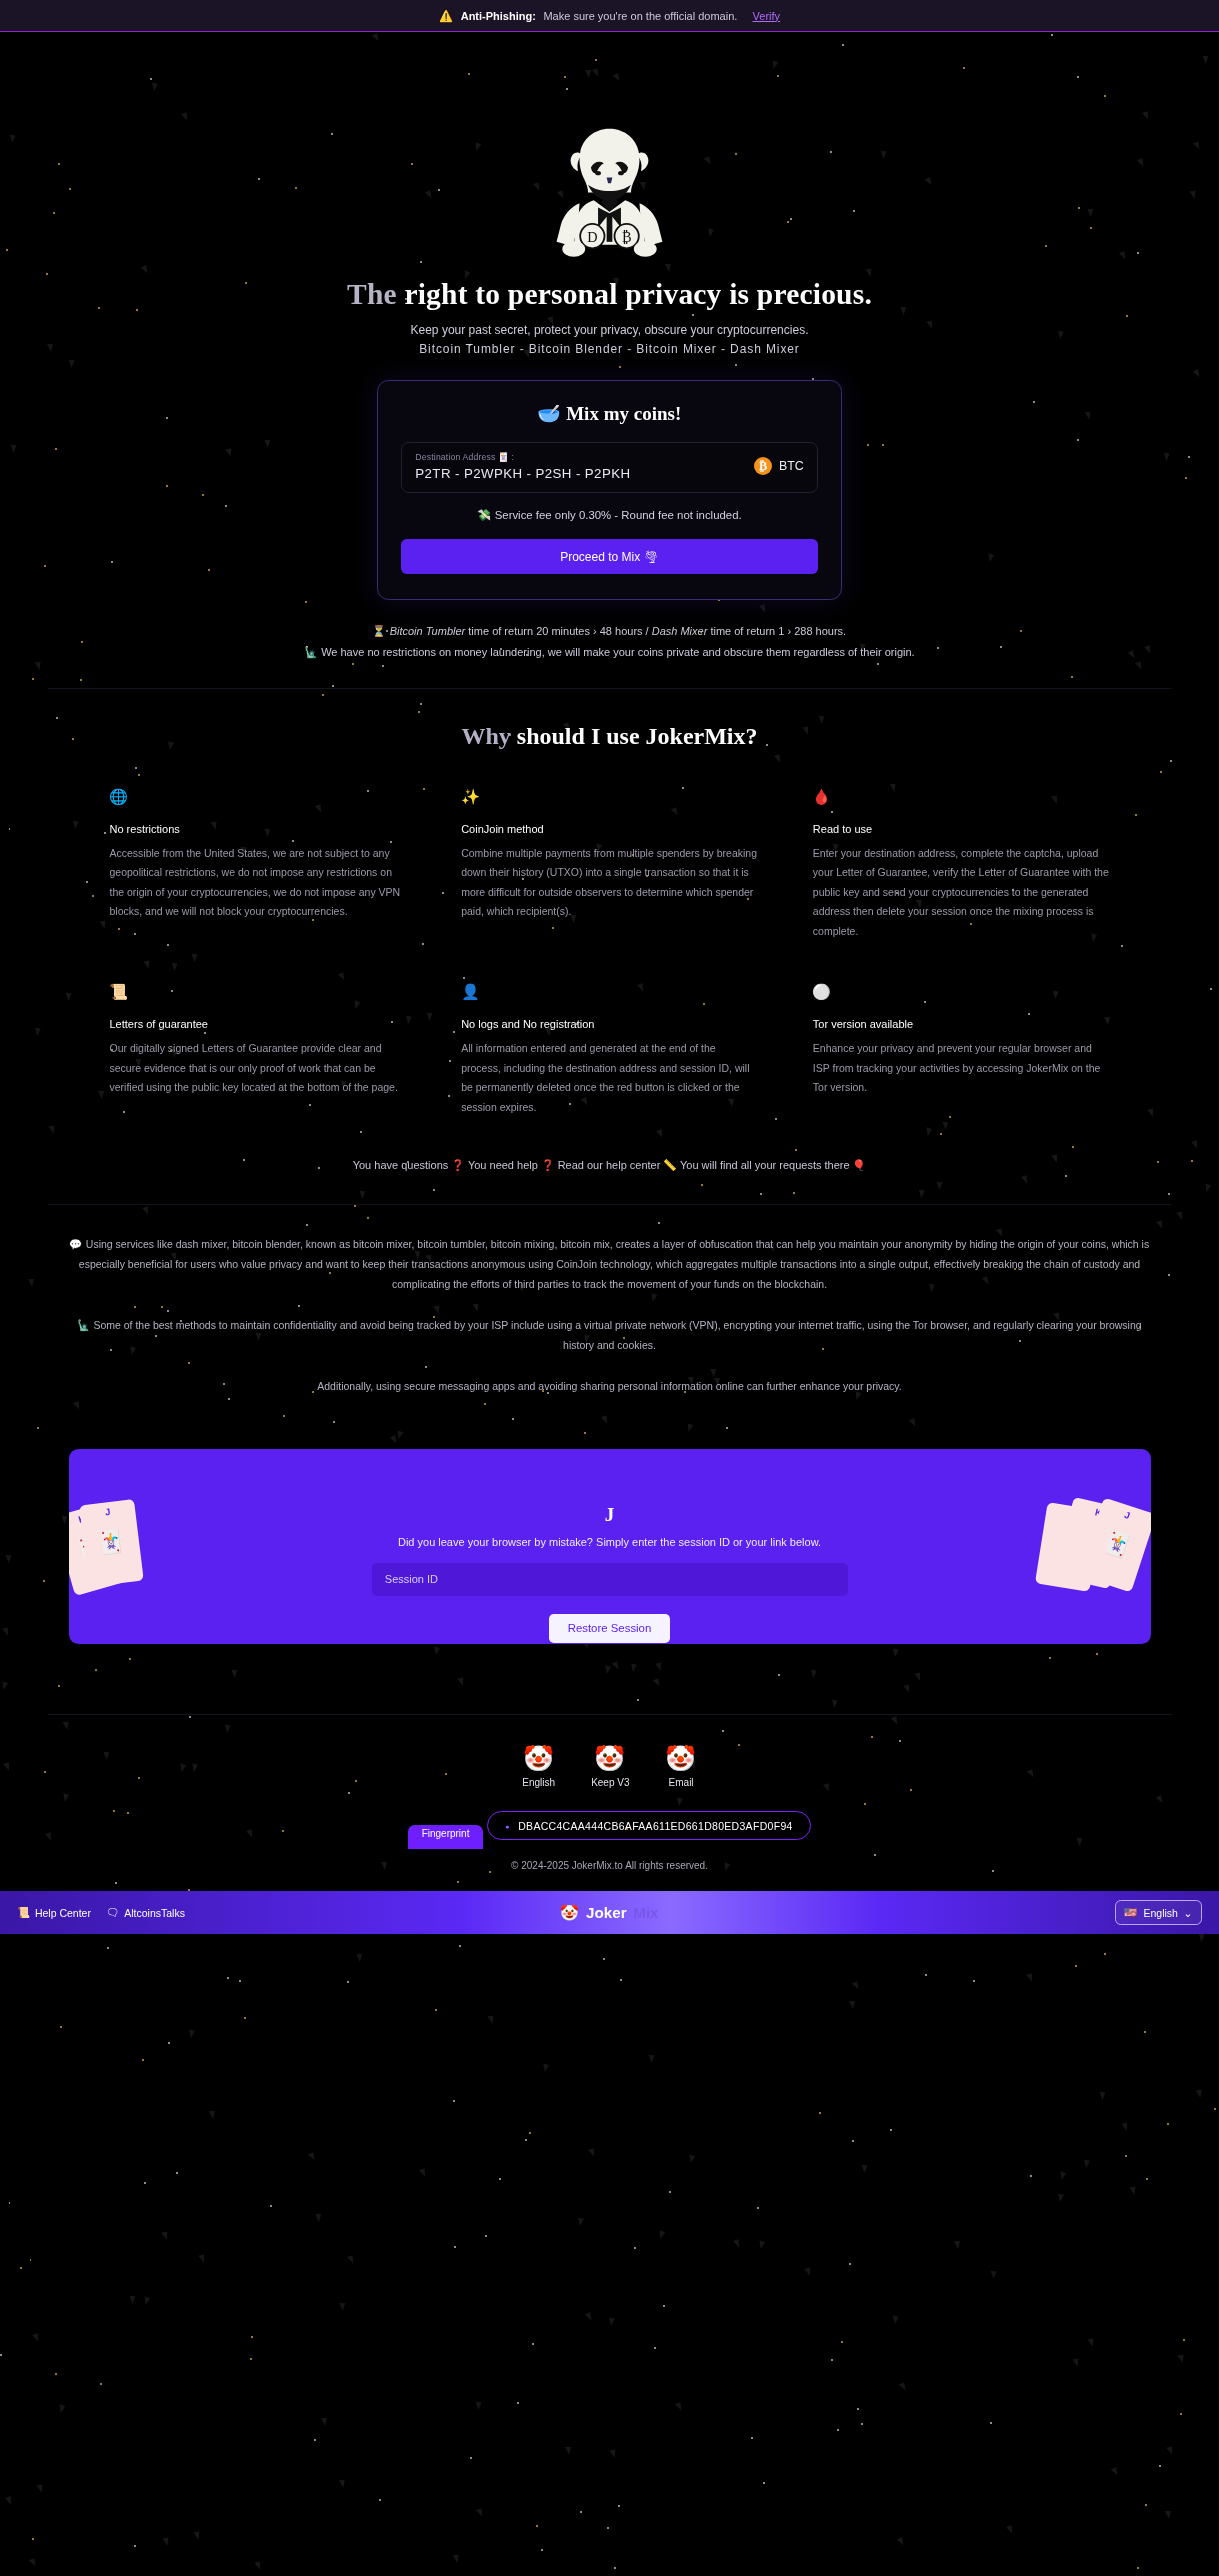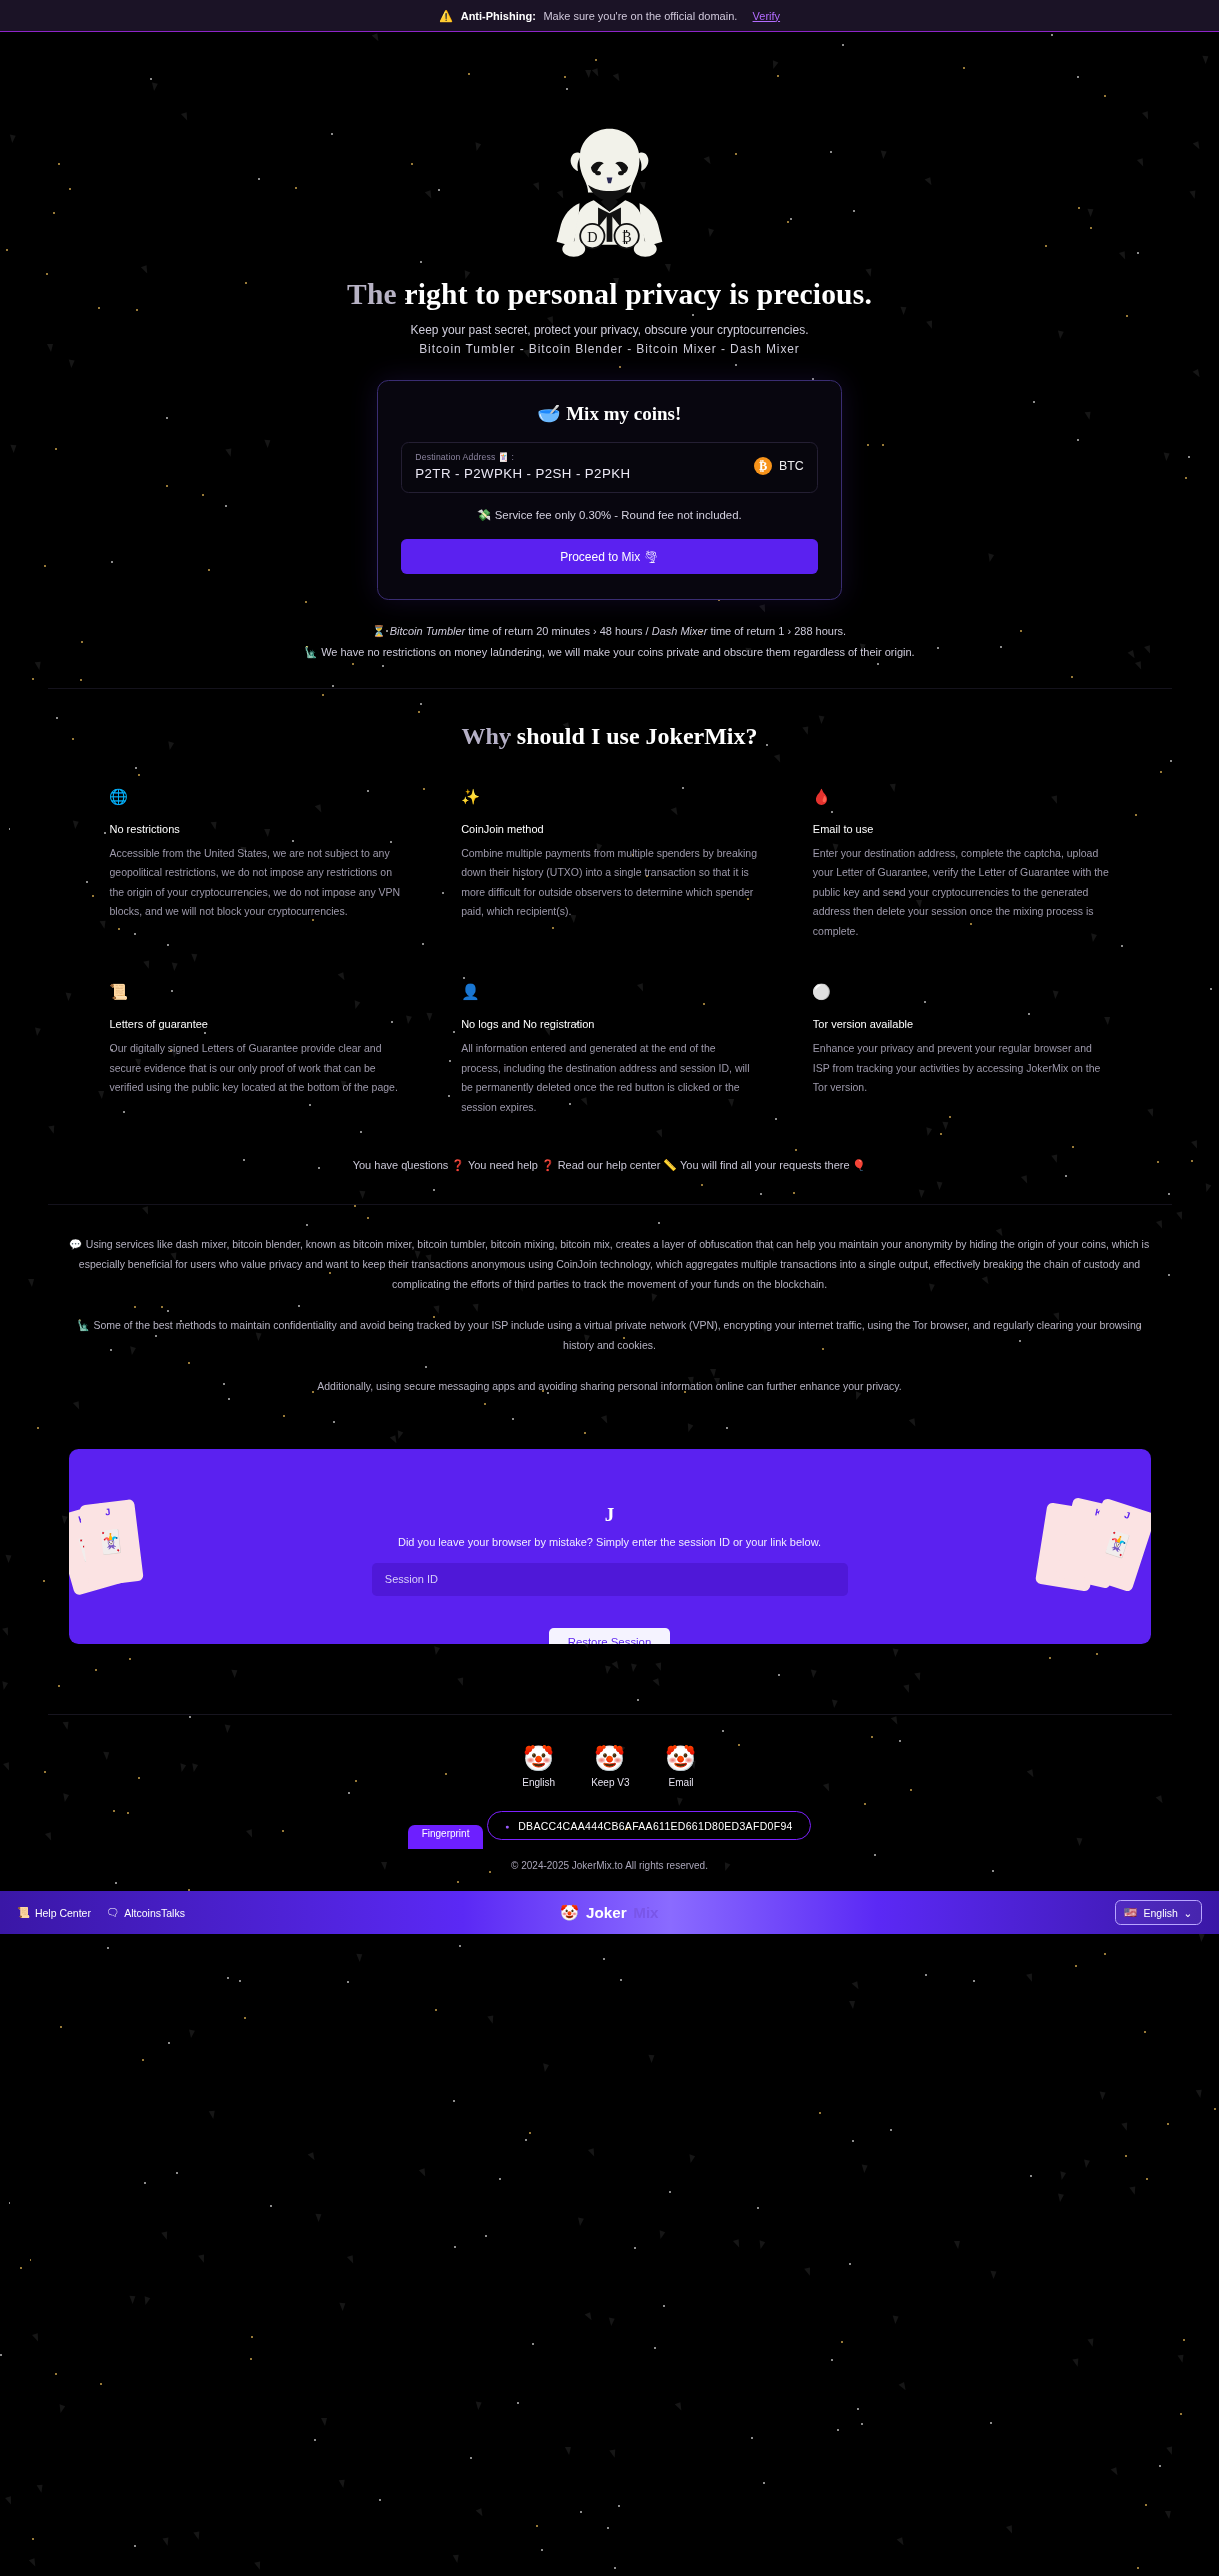--- a/index.html
+++ b/index.html
@@ -153,21 +153,21 @@
   }
   .restore .desc { font-size: 11px; color: #f0ecff; margin-top: 9.5px; }
   .sessinput {
     display: block; width: 476px; margin: 15.2px auto 0;
     background: #4f18d8; border: 0; border-radius: 4.8px;
     padding: 10.5px 13.3px; color: #fff; font-size: 11px;
     font-family: "Liberation Sans", sans-serif;
   }
   .sessinput::placeholder { color: #d8cffb; }
   .restorebtn {
-    margin: 32px auto 0; display: block;
+    margin: 18px auto 0; display: block;
     background: #f5f3ff; color: #5b21f0; border: 0; border-radius: 4.8px;
     padding: 8.6px 19px; font-size: 11.4px; cursor: pointer;
     font-family: "Liberation Sans", sans-serif;
   }
 
   
   .pcard {
     position: absolute; width: 55px; height: 82px;
     background: #fbe3e3; border-radius: 5.7px;
     color: #5b21f0; font-size: 9.5px; font-weight: 700;
@@ -912,21 +912,21 @@
       <div class="feat-title">No restrictions</div>
       <div class="feat-body">Accessible from the United States, we are not subject to any geopolitical restrictions, we do not impose any restrictions on the origin of your cryptocurrencies, we do not impose any VPN blocks, and we will not block your cryptocurrencies.</div>
     </div>
     <div>
       <div class="feat-icon">✨</div>
       <div class="feat-title">CoinJoin method</div>
       <div class="feat-body">Combine multiple payments from multiple spenders by breaking down their history (UTXO) into a single transaction so that it is more difficult for outside observers to determine which spender paid, which recipient(s).</div>
     </div>
     <div>
       <div class="feat-icon">🩸</div>
-      <div class="feat-title">Email to use</div>
+      <div class="feat-title">Read to use</div>
       <div class="feat-body">Enter your destination address, complete the captcha, upload your Letter of Guarantee, verify the Letter of Guarantee with the public key and send your cryptocurrencies to the generated address then delete your session once the mixing process is complete.</div>
     </div>
     <div>
       <div class="feat-icon">📜</div>
       <div class="feat-title">Letters of guarantee</div>
       <div class="feat-body">Our digitally signed Letters of Guarantee provide clear and secure evidence that is our only proof of work that can be verified using the public key located at the bottom of the page.</div>
     </div>
     <div>
       <div class="feat-icon">👤</div>
       <div class="feat-title">No logs and No registration</div>

